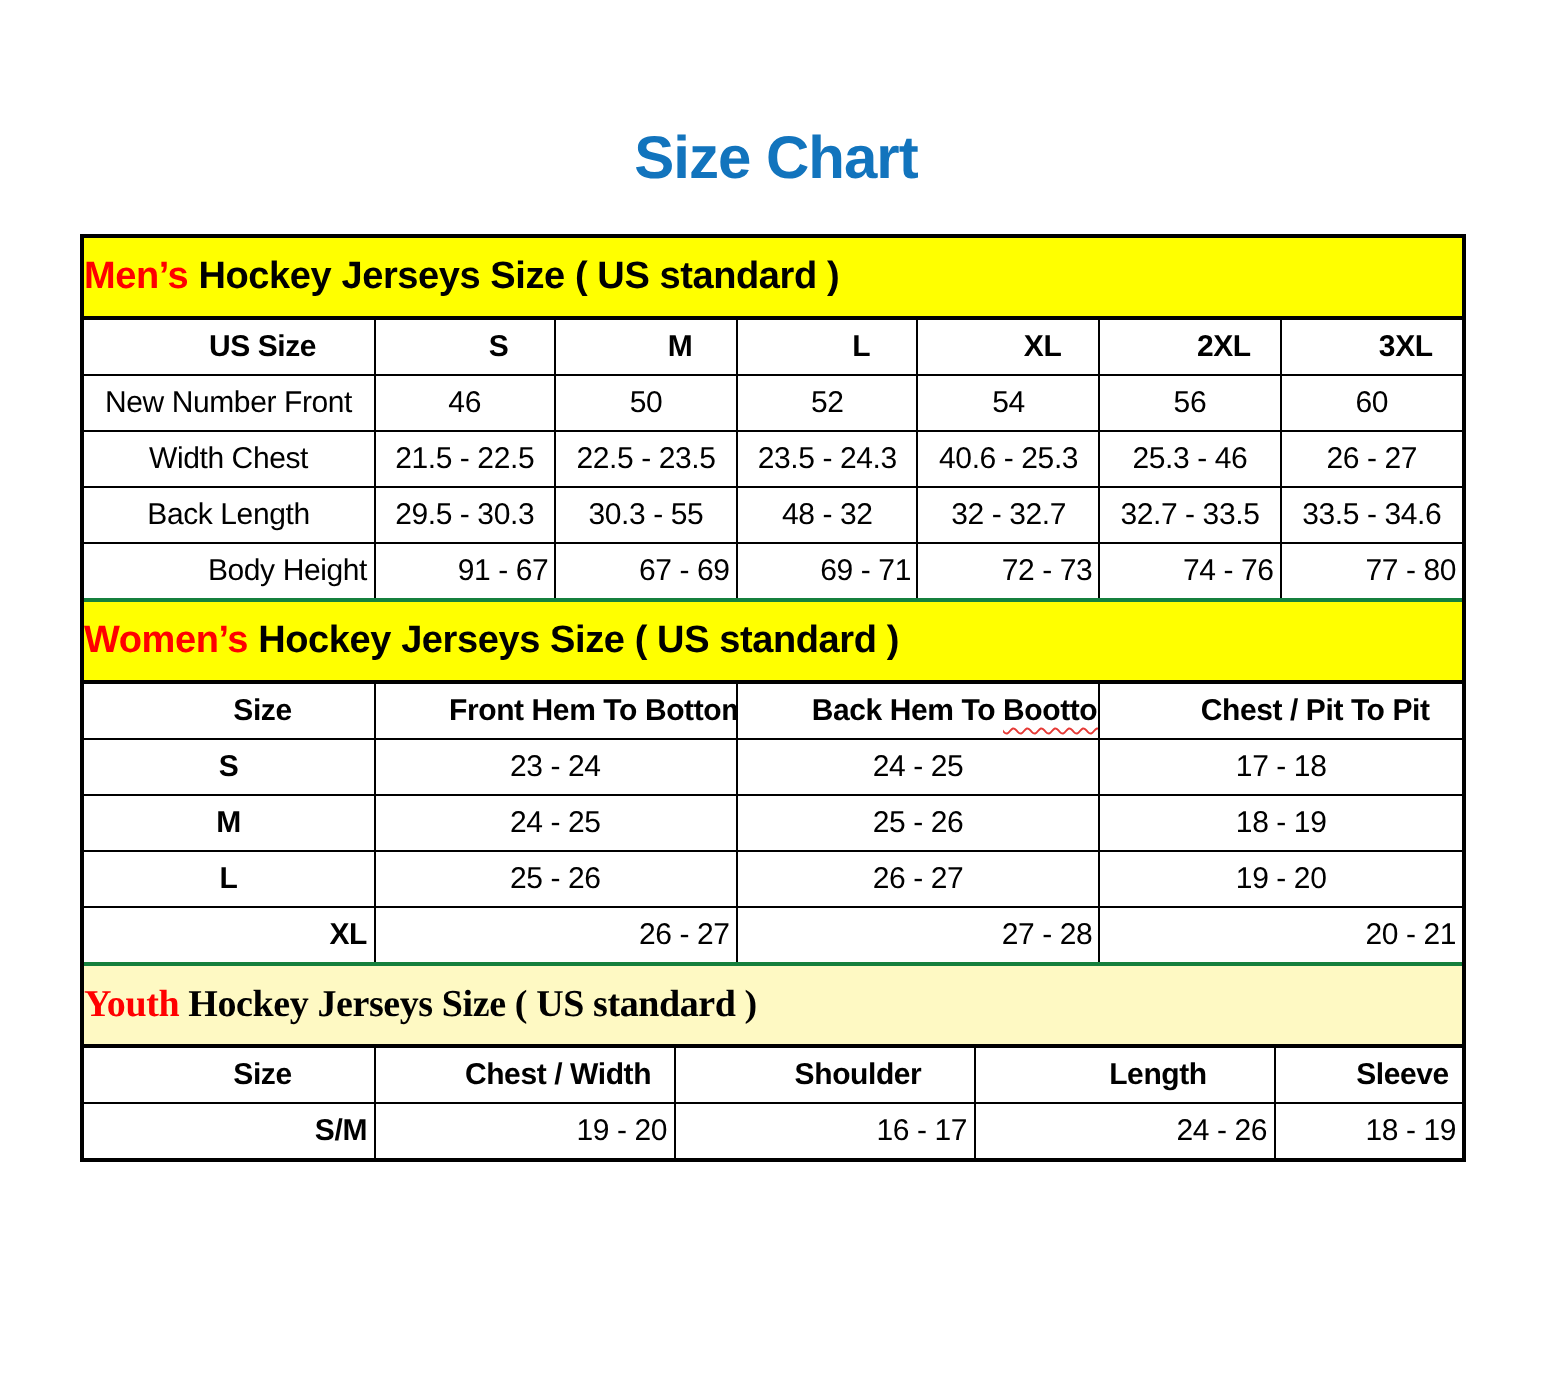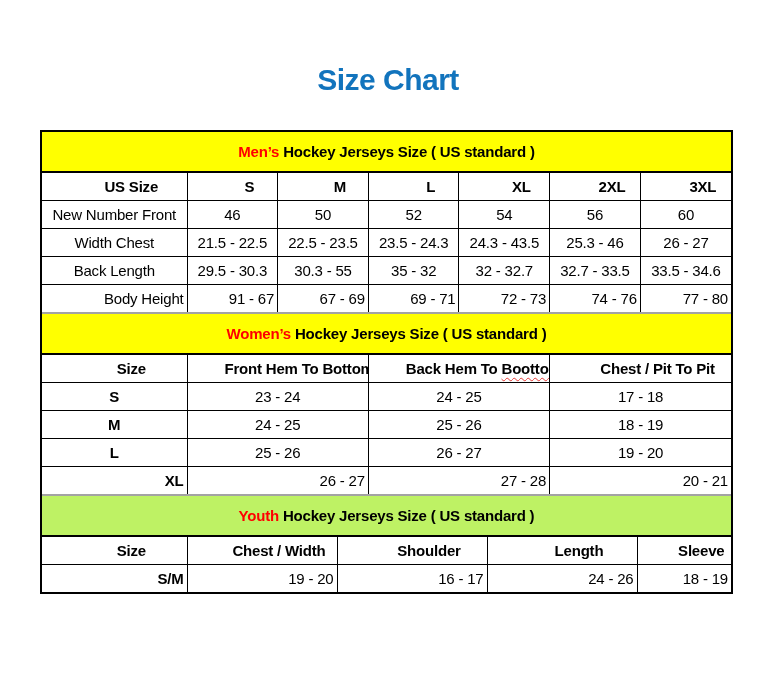--- a/index.html
+++ b/index.html
@@ -8,44 +8,44 @@
     background: #ffffff;
     width: 776px;
     height: 692px;
     font-family: "Liberation Sans", sans-serif;
     color: #000000;
     -webkit-font-smoothing: antialiased;
   }
   .page-title {
     margin: 0;
     padding-top: 64px;
-    padding-bottom: 34px;
+    padding-bottom: 21px;
     text-align: center;
     font-size: 30px;
     line-height: 32px;
     font-weight: bold;
     letter-spacing: -0.5px;
   }
   .size-chart {
     width: 693px;
     margin-left: 40px;
     border: 2px solid #000000;
     box-sizing: border-box;
   }
   .banner {
-    text-align: center;
-    font-size: 15px;
+    text-align: left;
+    font-size: 19px;
     line-height: 21px;
     font-weight: bold;
     padding: 9px 0;
     border-bottom: 2px solid #000000;
     letter-spacing: -0.2px;
   }
   .section + .section .banner {
-    border-top: 2px solid #a3a3a3;
+    border-top: 2px solid #15803d;
   }
   table {
     width: 100%;
     border-collapse: collapse;
     table-layout: fixed;
   }
   th, td {
     border-right: 1px solid #000000;
     border-bottom: 1px solid #000000;
     text-align: center;
@@ -109,29 +109,29 @@
             <td>52</td>
             <td>54</td>
             <td>56</td>
             <td>60</td>
           </tr>
           <tr>
             <td>Width Chest</td>
             <td>21.5 - 22.5</td>
             <td>22.5 - 23.5</td>
             <td>23.5 - 24.3</td>
-            <td>24.3 - 43.5</td>
+            <td>40.6 - 25.3</td>
             <td>25.3 - 46</td>
             <td>26 - 27</td>
           </tr>
           <tr>
             <td>Back Length</td>
             <td>29.5 - 30.3</td>
             <td>30.3 - 55</td>
-            <td>35 - 32</td>
+            <td>48 - 32</td>
             <td>32 - 32.7</td>
             <td>32.7 - 33.5</td>
             <td>33.5 - 34.6</td>
           </tr>
           <tr>
             <td>Body Height</td>
             <td>91 - 67</td>
             <td>67 - 69</td>
             <td>69 - 71</td>
             <td>72 - 73</td>
@@ -184,21 +184,21 @@
             <td>XL</td>
             <td>26 - 27</td>
             <td>27 - 28</td>
             <td>20 - 21</td>
           </tr>
         </tbody>
     </table>
   </div>
 
   <div class="section">
-    <div class="banner" style="background-color: #bef264;">
+    <div class="banner" style="background-color: #fef9c3; font-family: Liberation Serif, serif;">
       <span style="color: rgb(255, 0, 0);">Youth</span><span> Hockey Jerseys Size ( US standard )</span>
     </div>
     <table class="bold-first-col">
       <colgroup>
         <col style="width:145px">
           <col style="width:150px">
           <col style="width:150px">
           <col style="width:150px">
           <col>
       </colgroup>

